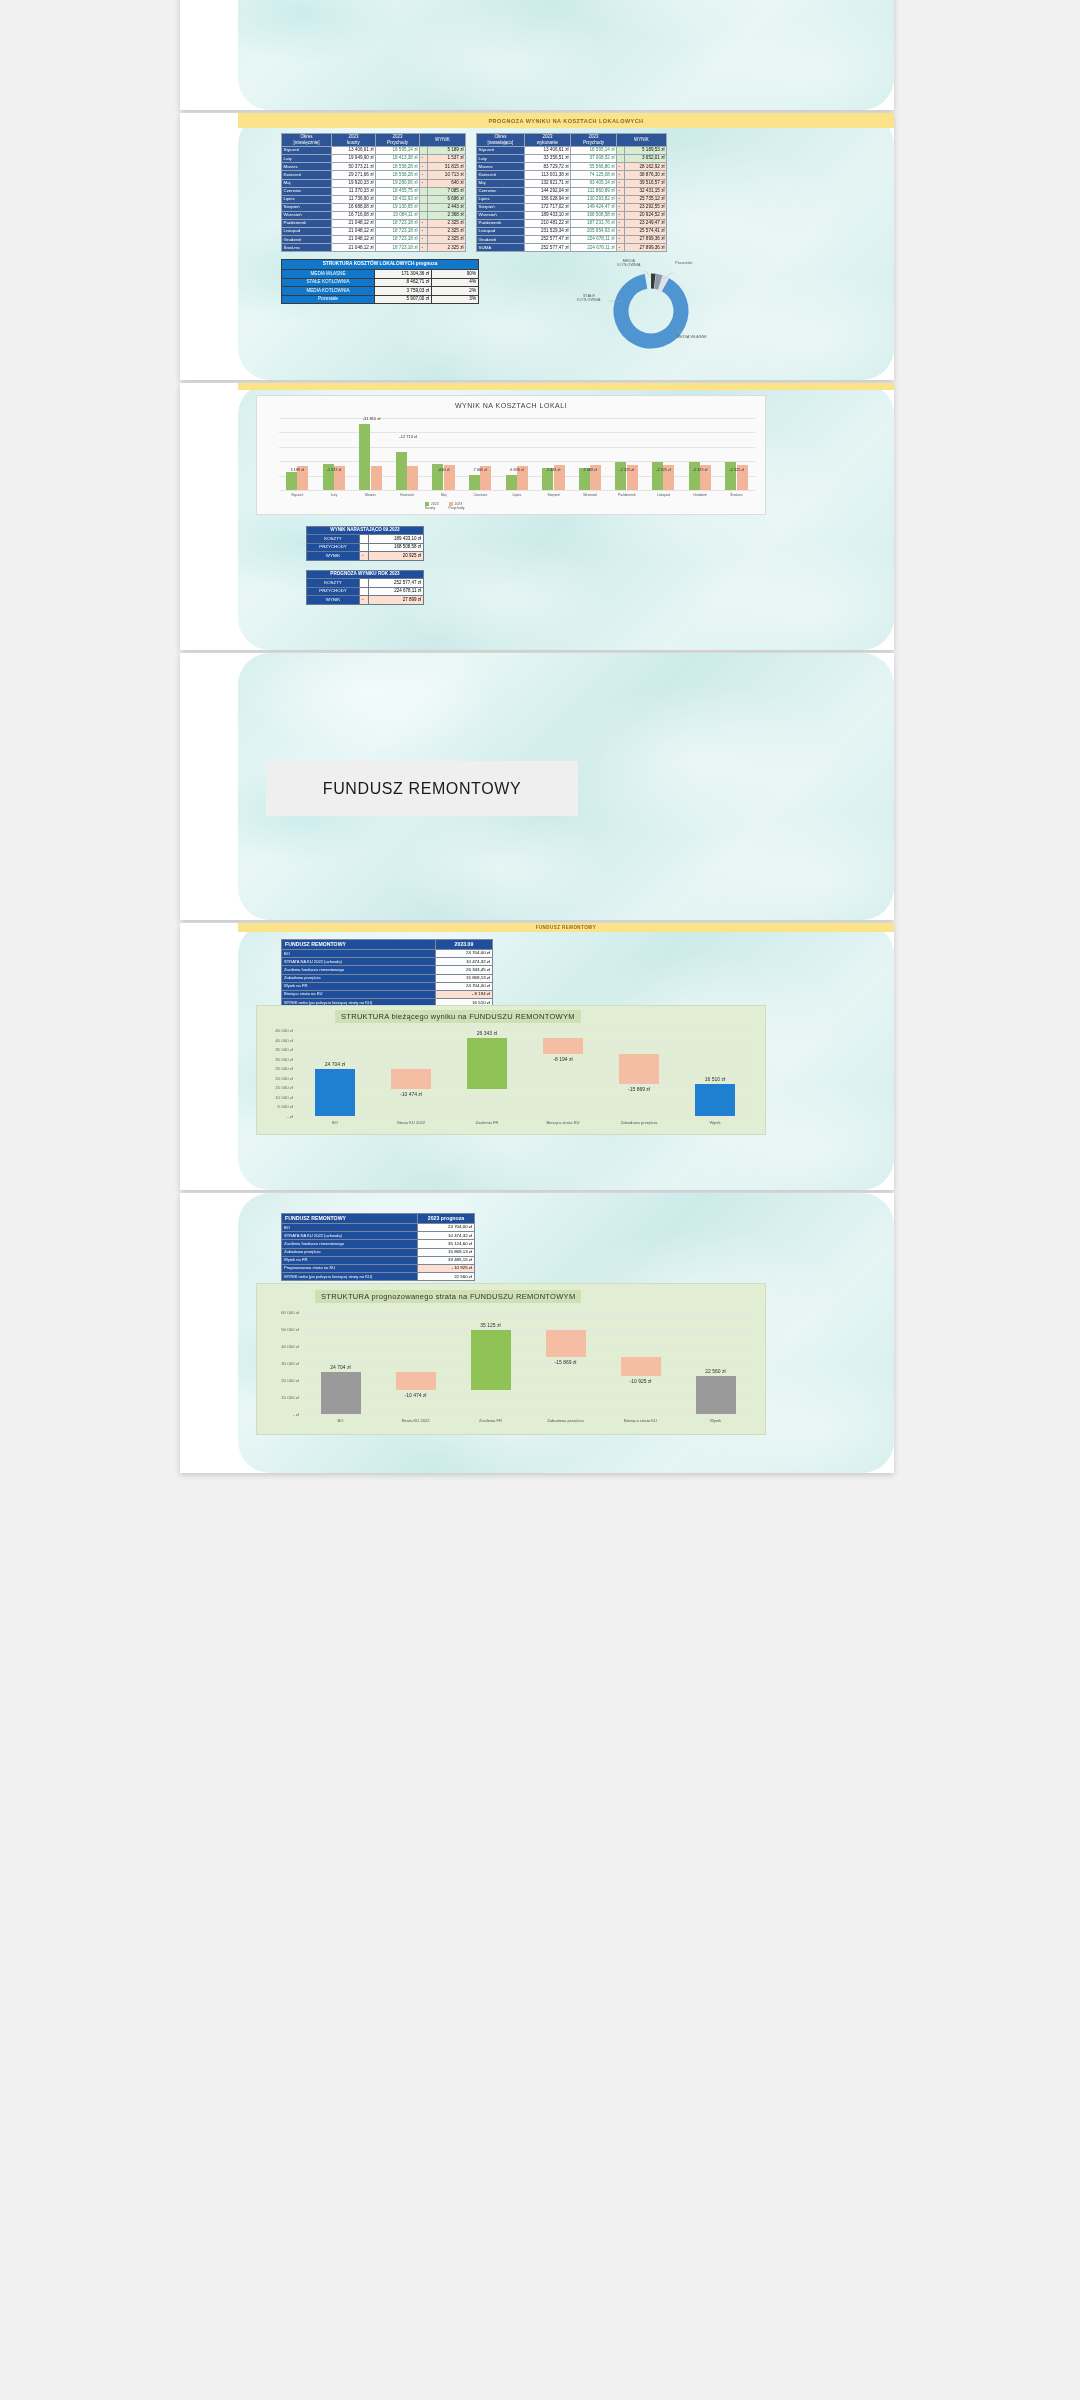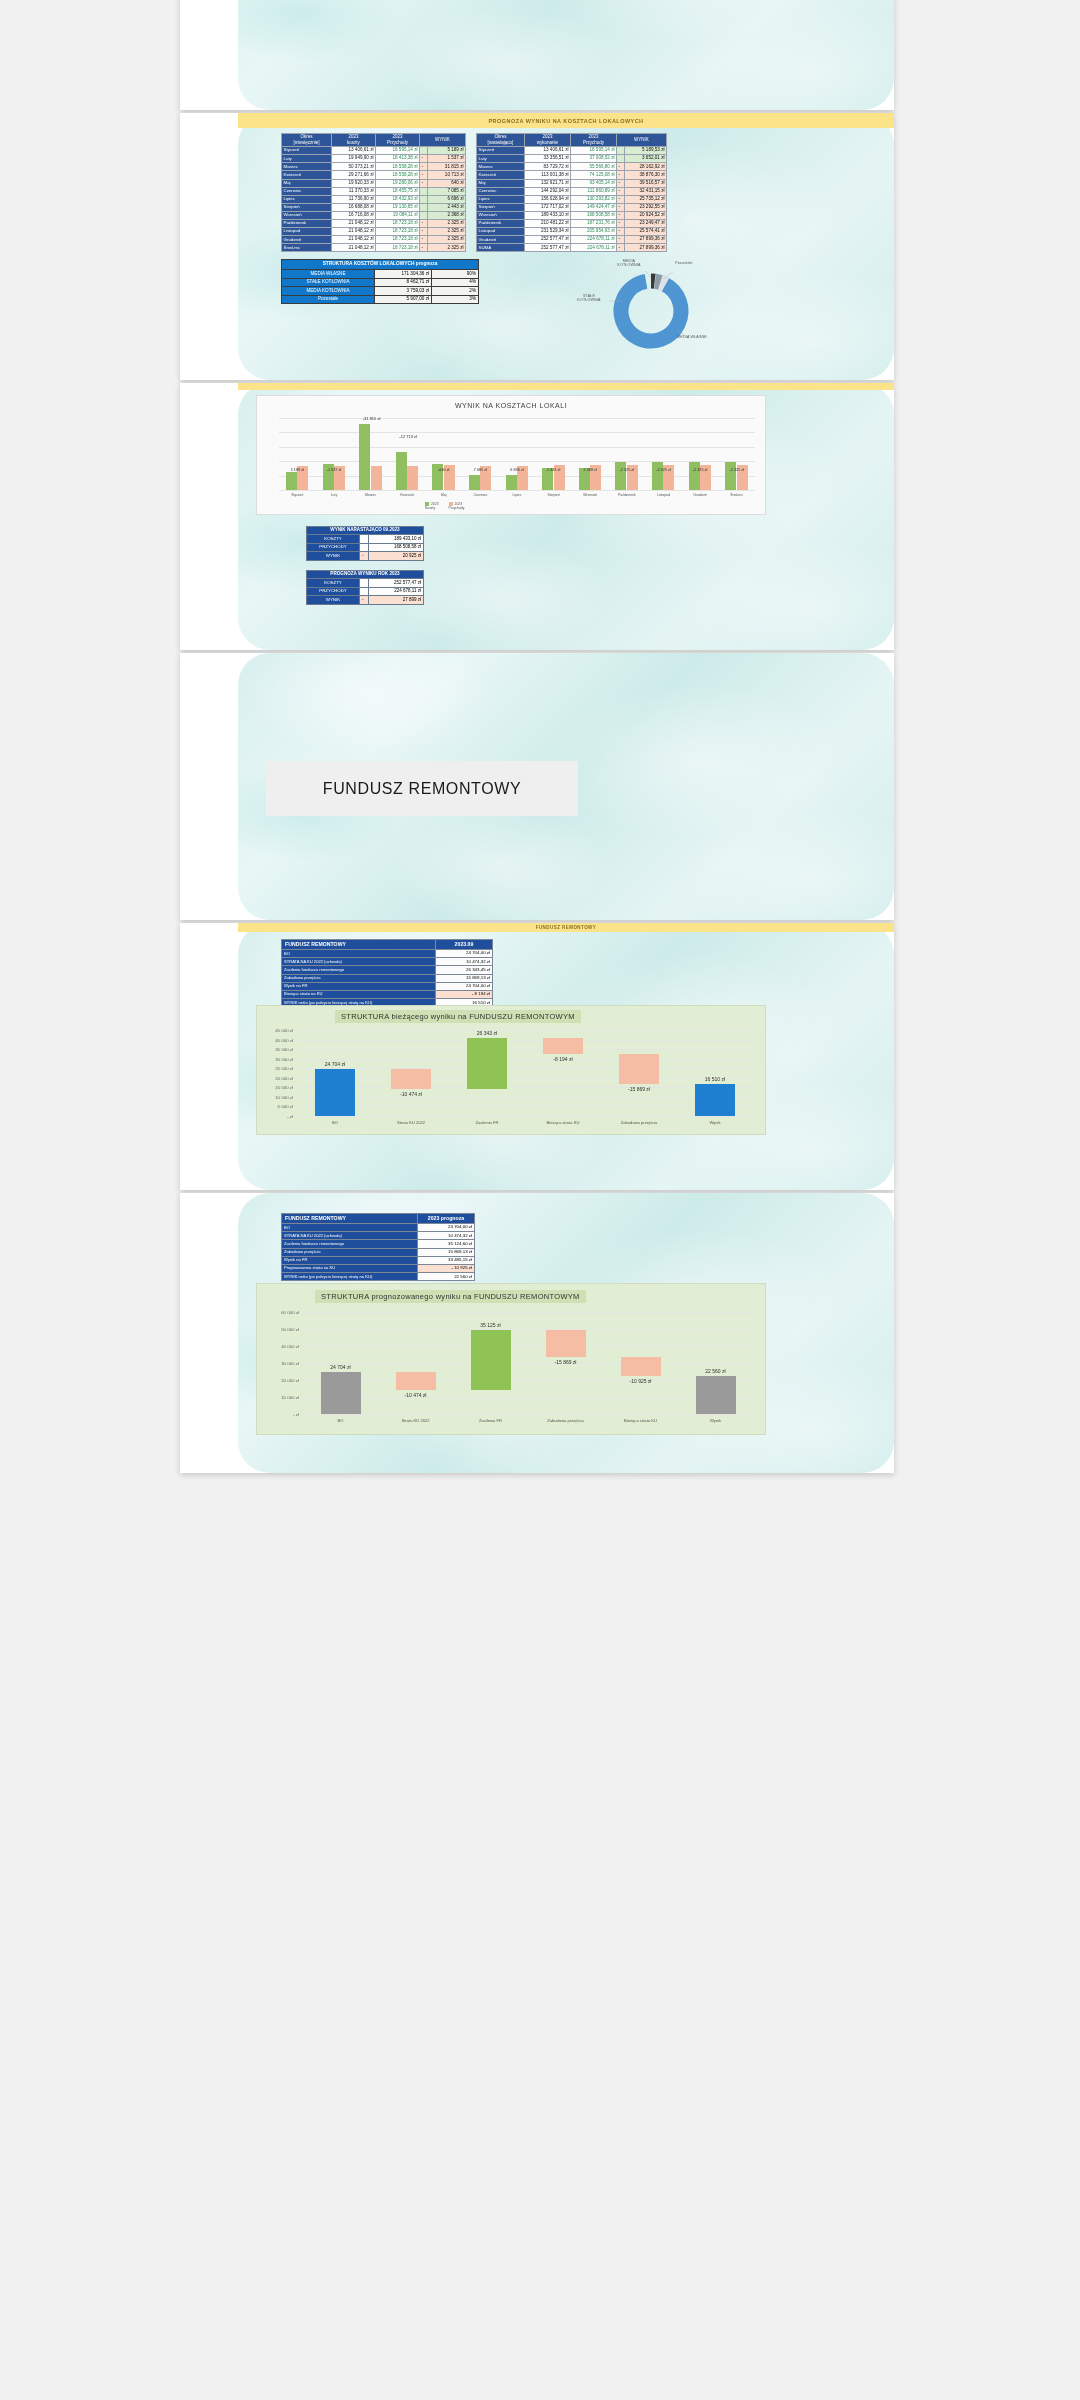--- a/index.html
+++ b/index.html
@@ -625,21 +625,21 @@
               <td class="vneg" style="width: 52px;">- 10 925 zł</td>
             </tr>
             <tr>
               <td class="lb" colspan="2" style="width: 130px;">WYNIK netto (po pokryciu bieżącej straty na KU)</td>
               <td class="vv" style="width: 52px;">22 560 zł</td>
             </tr>
           </tbody>
       </table>
 
       <div class="grcard" style="left:18px;top:90px;width:508px;height:150px;">
-        <div class="grtitle" style="left:58px;top:6px;">STRUKTURA prognozowanego wyniku na FUNDUSZU REMONTOWYM</div>
+        <div class="grtitle" style="left:58px;top:6px;">STRUKTURA prognozowanego strata na FUNDUSZU REMONTOWYM</div>
         <div id="fr2-plot" style="position:absolute;left:46px;top:28px;right:12px;bottom:20px;">
             <div class="gridline" style="top: 102px;"></div>
             <div class="ytick" style="left: -38px; top: 100px; width: 34px; font-size: 4.4px;">- zł</div>
             <div class="gridline" style="top: 85px;"></div>
             <div class="ytick" style="left: -38px; top: 83px; width: 34px; font-size: 4.4px;">10 000 zł</div>
             <div class="gridline" style="top: 68px;"></div>
             <div class="ytick" style="left: -38px; top: 66px; width: 34px; font-size: 4.4px;">20 000 zł</div>
             <div class="gridline" style="top: 51px;"></div>
             <div class="ytick" style="left: -38px; top: 49px; width: 34px; font-size: 4.4px;">30 000 zł</div>
             <div class="gridline" style="top: 34px;"></div>

